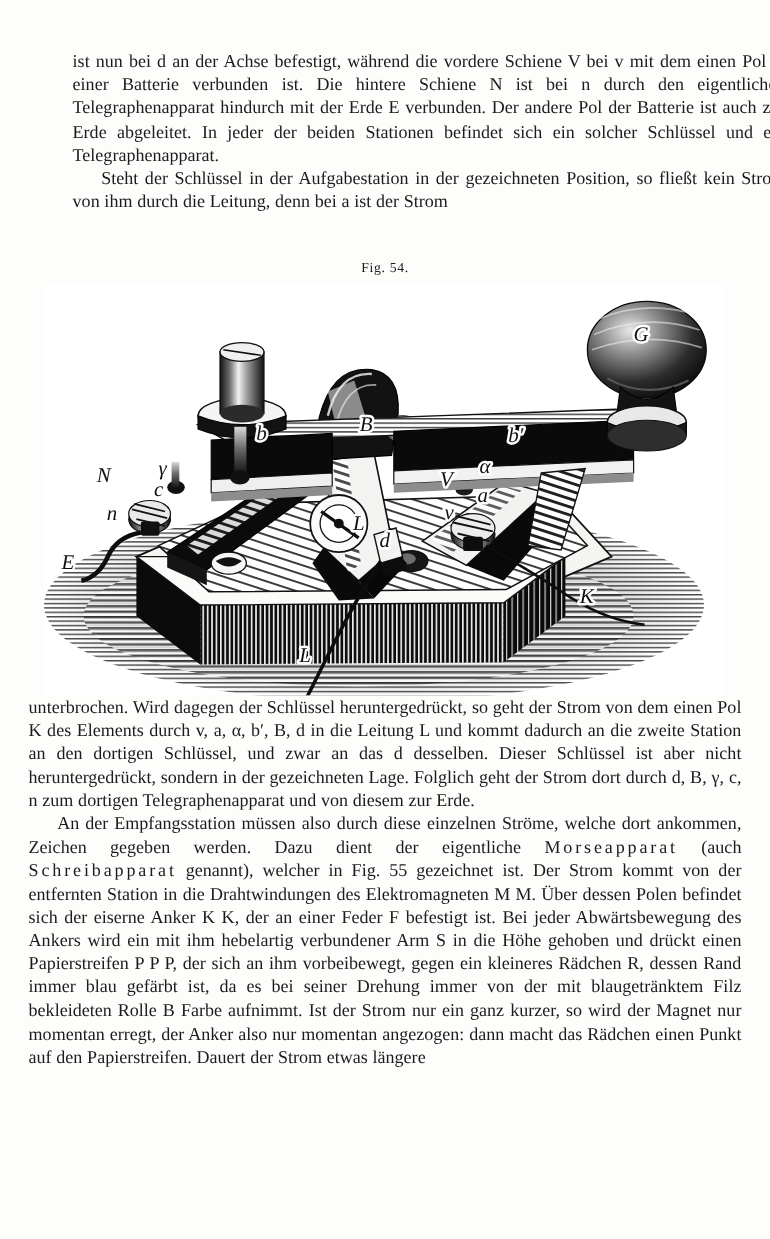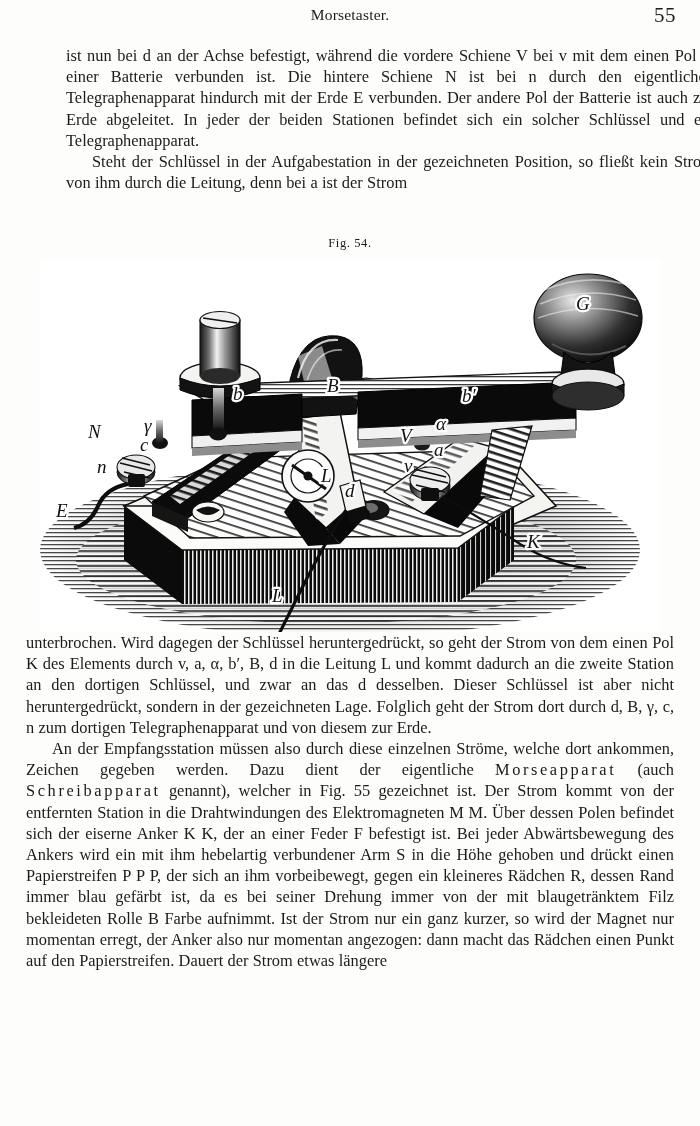--- a/index.html
+++ b/index.html
@@ -64,24 +64,20 @@
     font-family:"Liberation Serif","DejaVu Serif",serif;
     font-style:italic;
     fill:#111;
   }
 </style>
 </head>
 <body>
 
 <div class="page">
 
-  <div class="runhead">
-    <div class="runhead-title">Morsetaster.</div>
-    <div class="runhead-folio">55</div>
-  </div>
 
   <div class="col" id="block-top">
       <p><span>ist nun bei d an der Achse befestigt, während die vordere Schiene V bei v mit dem einen Pol K einer Batterie verbunden ist.  Die hintere Schiene N ist bei n durch den eigentlichen Telegraphenapparat hindurch mit der Erde E verbunden.  Der andere Pol der Batterie ist auch zur Erde abgeleitet. In jeder der beiden Stationen befindet sich ein solcher Schlüssel und ein Telegraphenapparat.</span></p>
       <p class="ind"><span>Steht der Schlüssel in der Aufgabestation in der gezeichneten Position, so fließt kein Strom von ihm durch die Leitung, denn bei a ist der Strom</span></p>
     </div>
 
   <div class="figure">
     <div class="figcap">Fig. 54.</div>
 
     <div class="plate">

